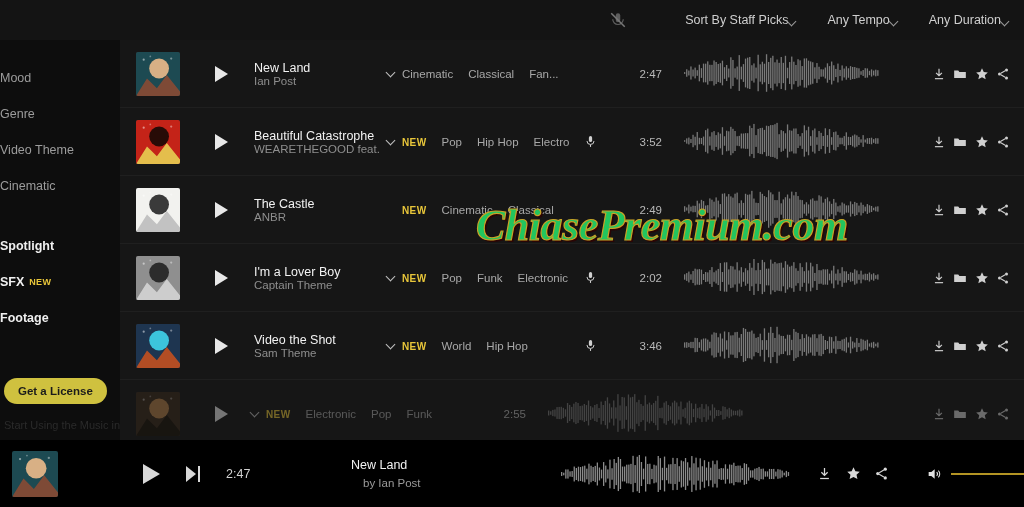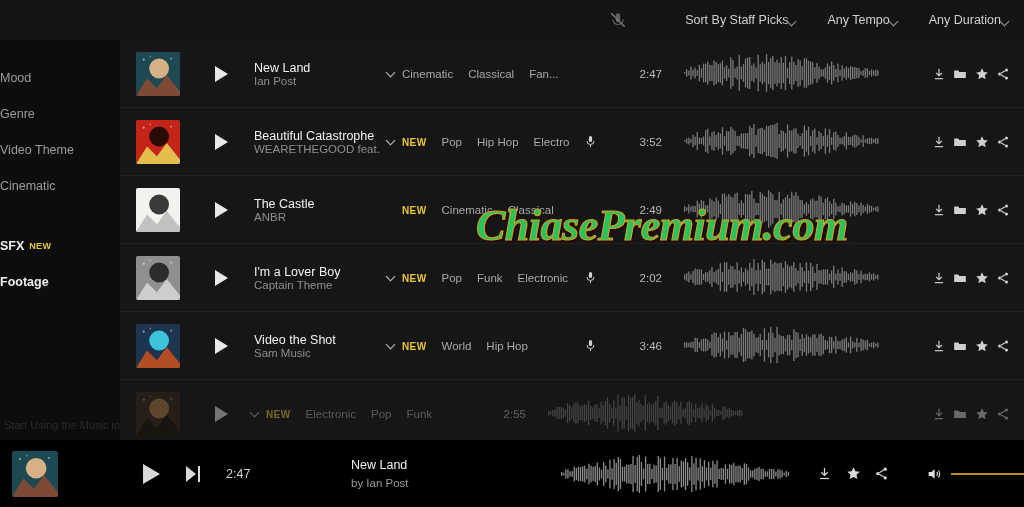--- a/index.html
+++ b/index.html
@@ -152,21 +152,21 @@
             border-top: 10px solid transparent; border-bottom: 10px solid transparent;
             cursor: pointer; }
   .p-next { position: relative; width: 14px; height: 16px; cursor: pointer; }
   .p-next::before { content:""; position:absolute; left:0; top:0;
       width:0;height:0;border-left:10px solid #d8d8d8;
       border-top:8px solid transparent;border-bottom:8px solid transparent; }
   .p-next::after { content:""; position:absolute; right:0; top:0; width:2.5px; height:16px; background:#d8d8d8; }
   .p-time { font-size: 12.5px; color: #d2d2d2; }
   .p-info { flex: 0 0 200px; margin-left: 8px; }
   .p-ti { font-size: 12.5px; color: #f2f2f2; }
-  .p-ar { font-size: 11.5px; color: #9a9a9a; margin-top: 5px; }
+  .p-ar { font-size: 11.5px; color: #9a9a9a; margin-top: 5px; margin-left: 12px; }
   .p-wave { flex: 1 1 auto; height: 40px; margin: 0 26px 0 10px; opacity: .8; }
   .p-acts { flex: 0 0 72px; display: flex; align-items: center; justify-content: space-between; }
   .p-vol { flex: 0 0 140px; display: flex; align-items: center; gap: 8px; margin-left: 36px; }
   .vol-track { position: relative; width: 100px; height: 14px; cursor: pointer; }
   .vol-fill { position: absolute; left: 0; top: 6px; height: 2px; width: 92%; background: #b39424; }
 </style>
 </head>
 <body>
 
 <div id="app">
@@ -201,26 +201,30 @@
       <span>Genre</span>
     </div>
     <div class="side-item">
       <span>Video Theme</span>
     </div>
     <div class="side-item">
       <span>Cinematic</span>
     </div>
     <div class="side-gap"></div>
     <div class="side-item bold">
+      <span>Spotlight</span>
+    </div>
+    <div class="side-item bold">
       <span>SFX</span><span class="badge-new">NEW</span>
     </div>
     <div class="side-item bold">
       <span>Footage</span>
     </div>
 
+    <button class="license-btn">Get a License</button>
     <div class="license-sub">Start Using the Music in Your Projects</div>
   </div>
 
   <div class="list" id="track-list">
       <div class="row">
         <div class="thumb"><svg width="44" height="44" viewBox="0 0 40 40">
             <rect width="40" height="40" fill="#1d4a52"></rect>
             <circle cx="21" cy="15" r="9" fill="#e8b98a" opacity="0.92"></circle>
             <path d="M0 40 L10 24 L19 33 L28 21 L40 36 L40 40 Z" fill="#8a4a33" opacity="0.9"></path>
             <circle cx="7" cy="7" r="1" fill="#fff" opacity="0.5"></circle>
@@ -797,21 +801,21 @@
             <path d="M0 40 L10 24 L19 33 L28 21 L40 36 L40 40 Z" fill="#c2501f" opacity="0.9"></path>
             <circle cx="7" cy="7" r="1" fill="#fff" opacity="0.5"></circle>
             <circle cx="32" cy="6" r="1" fill="#fff" opacity="0.4"></circle>
             <circle cx="13" cy="4" r="0.8" fill="#fff" opacity="0.35"></circle>
           </svg></div>
         <div class="play-btn">
           <div class="tri"></div>
         </div>
         <div class="meta">
           <div class="t-title">Video the Shot</div>
-          <div class="t-artist">Sam Music</div>
+          <div class="t-artist">Sam Theme</div>
         </div>
         <div class="expander">
           <span class="chev"></span>
         </div>
         <div class="tags">
           <span class="tag-new">NEW</span>
           <span>World</span>
           <span>Hip Hop</span>
         </div>
         <div class="vocal">

